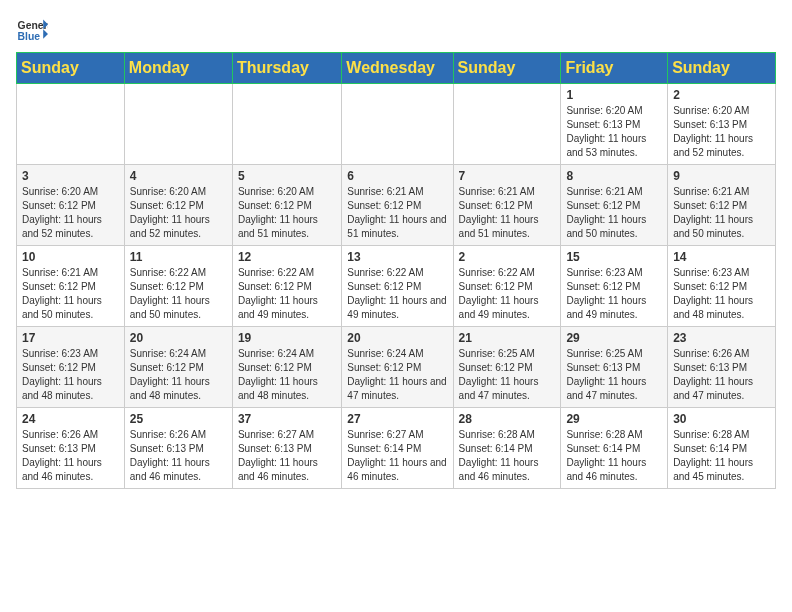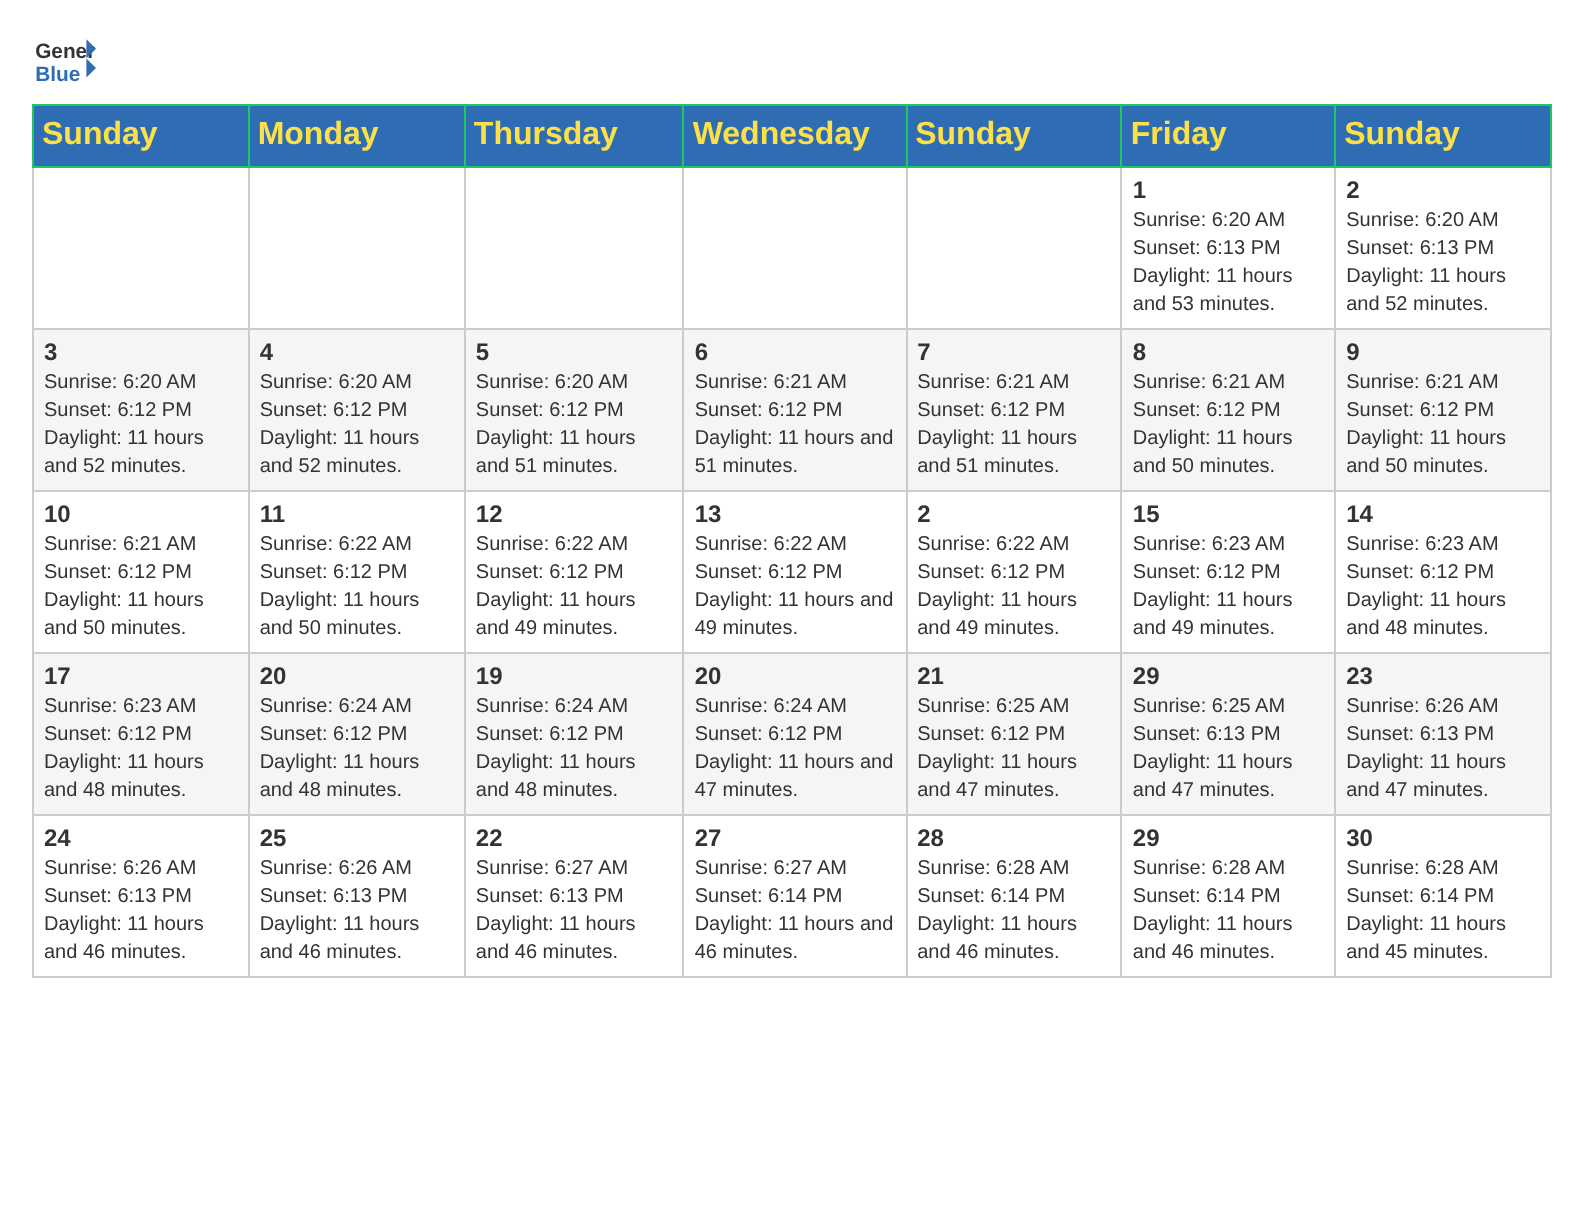--- a/index.html
+++ b/index.html
@@ -222,21 +222,21 @@
       <tr>
         <td>
           <span class="day-num">24</span>
           <div class="day-info">Sunrise: 6:26 AM<br>Sunset: 6:13 PM<br>Daylight: 11 hours and 46 minutes.</div>
         </td>
         <td>
           <span class="day-num">25</span>
           <div class="day-info">Sunrise: 6:26 AM<br>Sunset: 6:13 PM<br>Daylight: 11 hours and 46 minutes.</div>
         </td>
         <td>
-          <span class="day-num">22</span>
+          <span class="day-num">37</span>
           <div class="day-info">Sunrise: 6:27 AM<br>Sunset: 6:13 PM<br>Daylight: 11 hours and 46 minutes.</div>
         </td>
         <td>
           <span class="day-num">27</span>
           <div class="day-info">Sunrise: 6:27 AM<br>Sunset: 6:14 PM<br>Daylight: 11 hours and 46 minutes.</div>
         </td>
         <td>
           <span class="day-num">28</span>
           <div class="day-info">Sunrise: 6:28 AM<br>Sunset: 6:14 PM<br>Daylight: 11 hours and 46 minutes.</div>
         </td>

